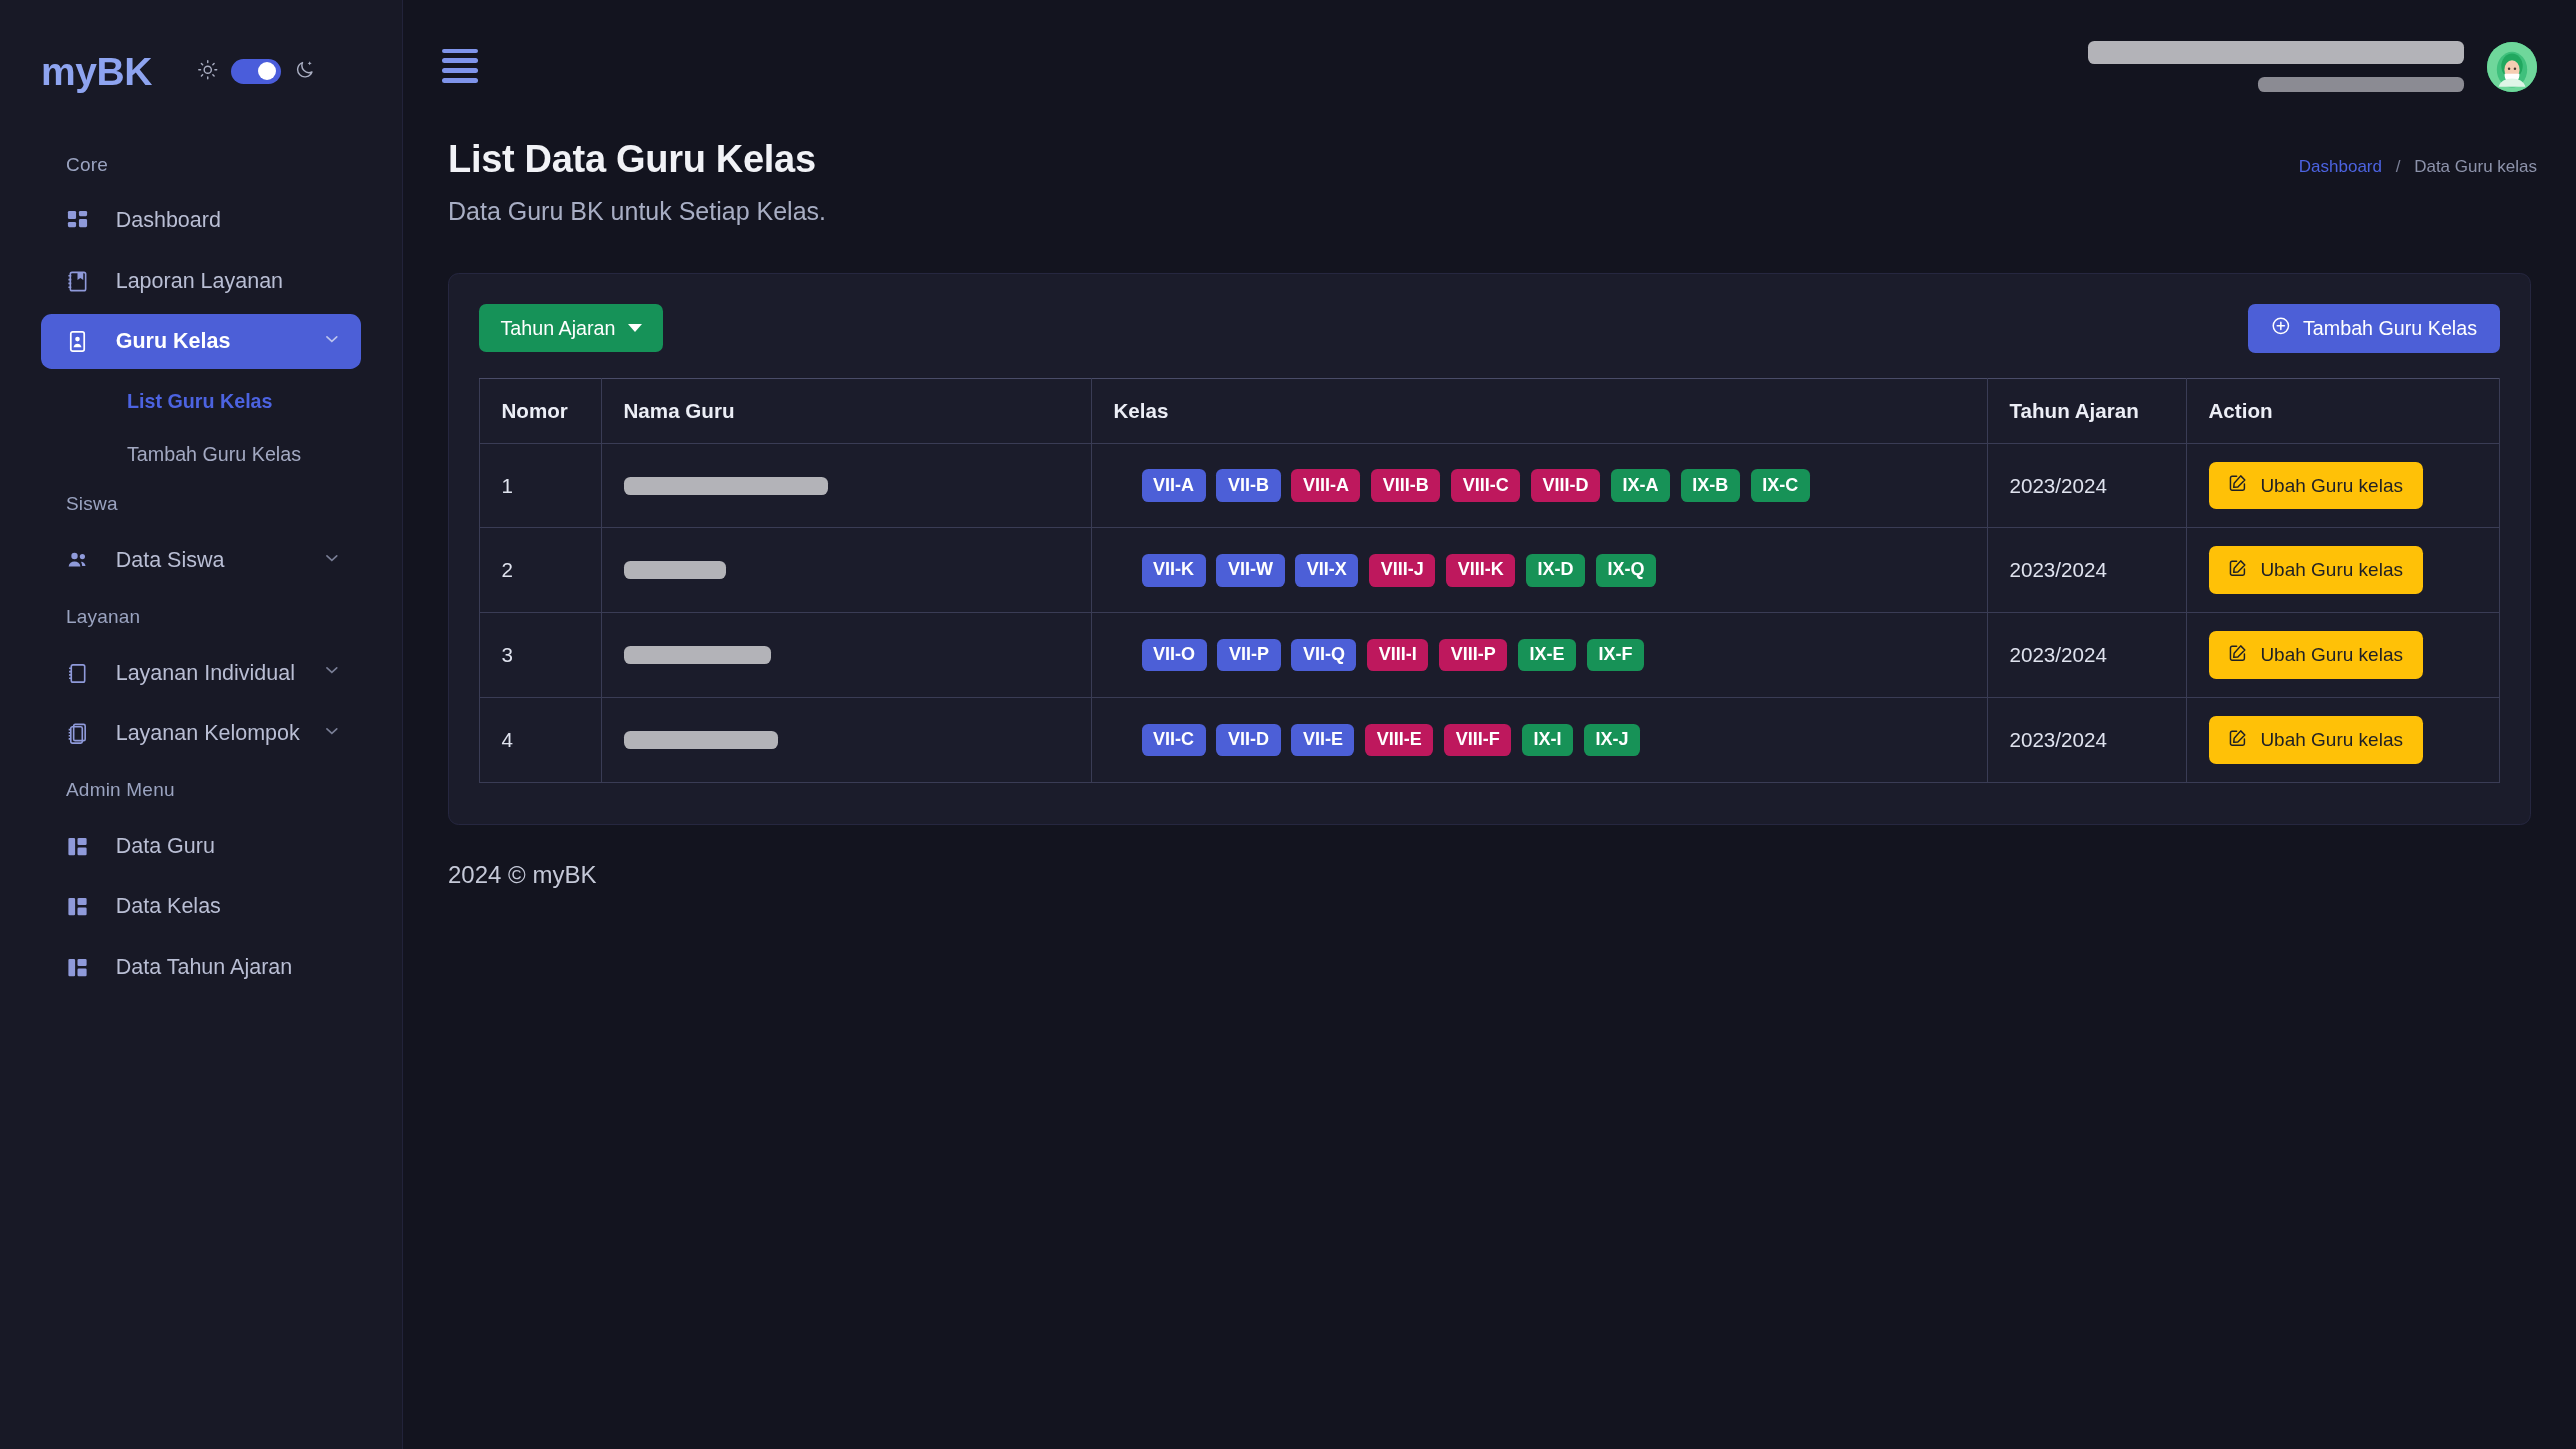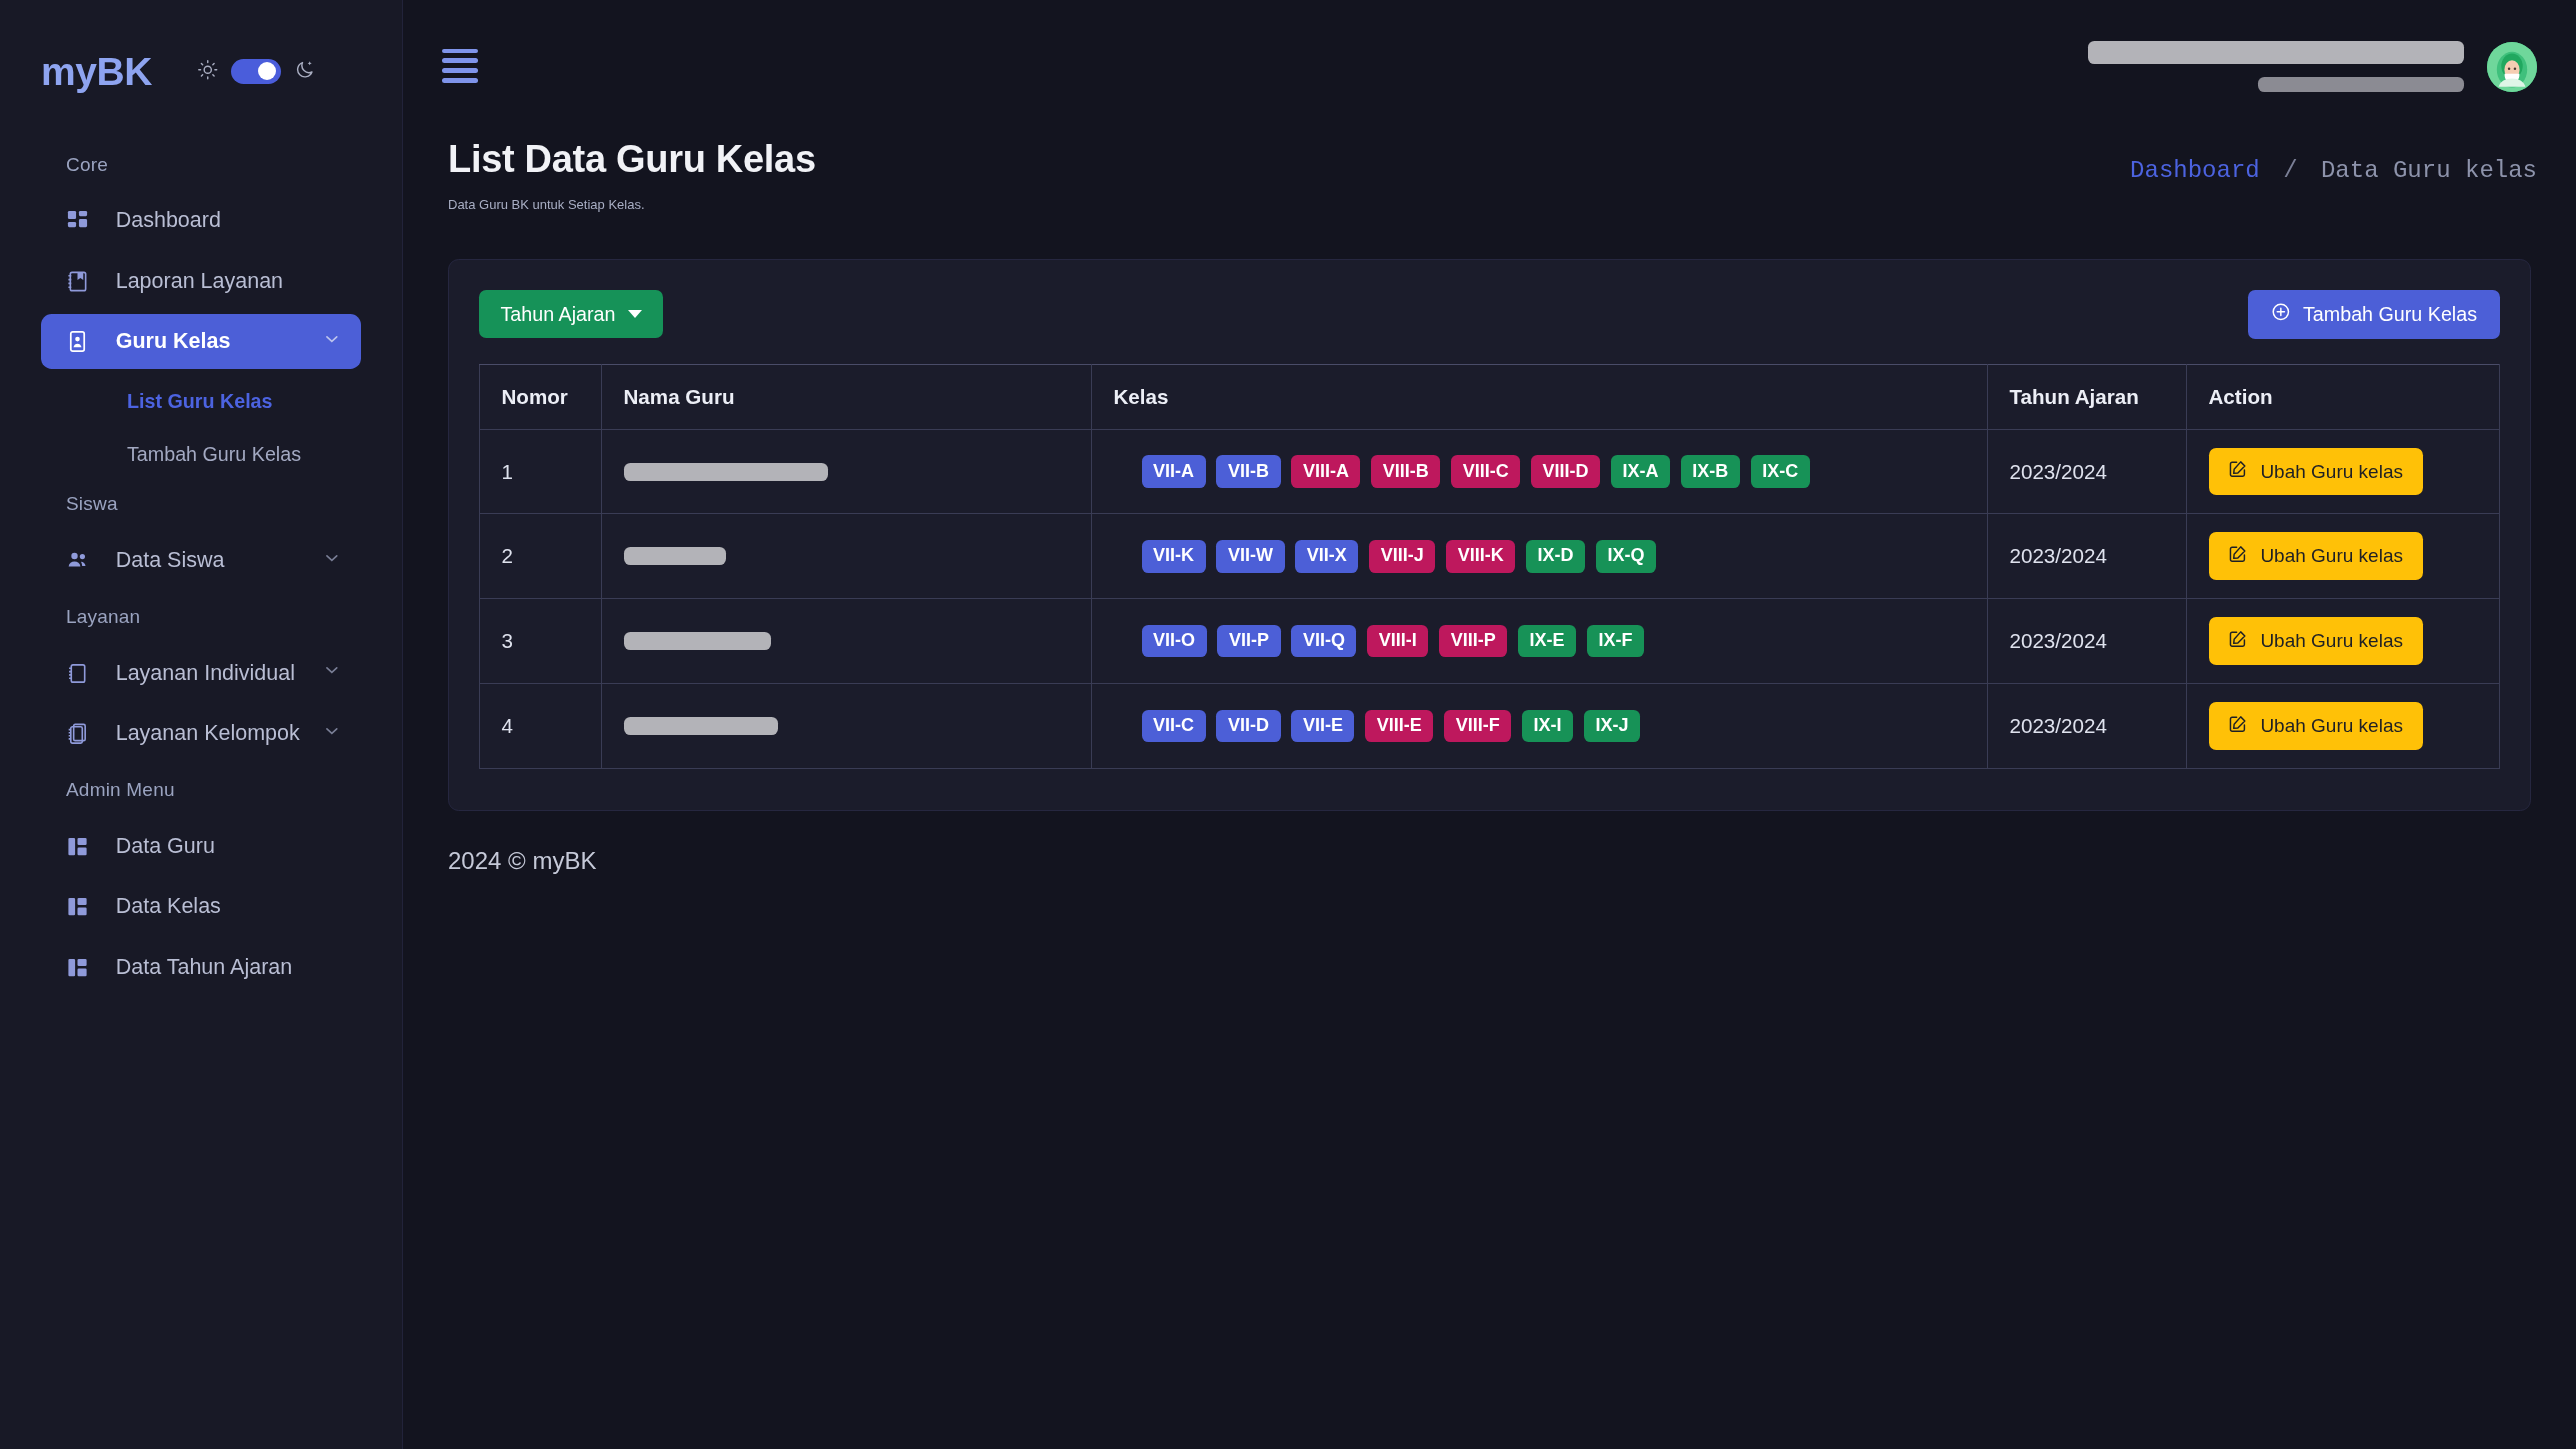--- a/index.html
+++ b/index.html
@@ -89,22 +89,22 @@
   .redact { background: #b3b3b8; border-radius: 6.3px; height: 23px; }
   .redact.sub { background: #8b8b93; height: 15px; }
   .avatar {
     width: 50px; height: 50px; border-radius: 50%;
     background: #2fbe72; overflow: hidden; position: relative;
     display:flex; align-items:center; justify-content:center;
   }
 
   .page-head { padding: 12.5px 39px 0 45px; display: flex; align-items: flex-start; }
   .page-title { font-size: 38px; font-weight: 700; color: #f1f2f6; letter-spacing: -0.3px; }
-  .page-sub { font-size: 13px; color: #a8aec4; margin-top: 16px; }
-  .crumbs { margin-left: auto; font-size: 24px; padding-top: 19.7px; color:#8d93ab;font-family:Liberation Mono, monospace; }
+  .page-sub { font-size: 25px; color: #a8aec4; margin-top: 16px; }
+  .crumbs { margin-left: auto; font-size: 17px; padding-top: 19.7px; color:#8d93ab; }
   .crumbs a { color: #4c63e0; text-decoration: none; }
   .crumbs .sep { color: #7a7f96; margin: 0 9px; }
 
   
   .card {
     margin: 47px 45px 0 45px;
     background: #1b1c2b;
     border: 0.9px solid #262740;
     border-radius: 10.7px;
     padding: 30px 30px 41px 30px;

